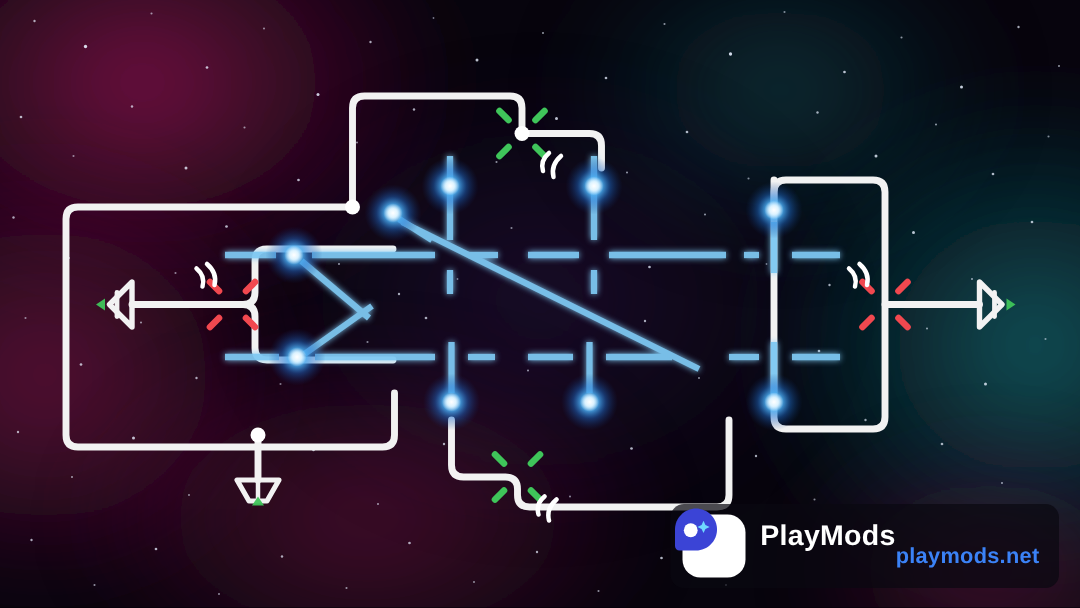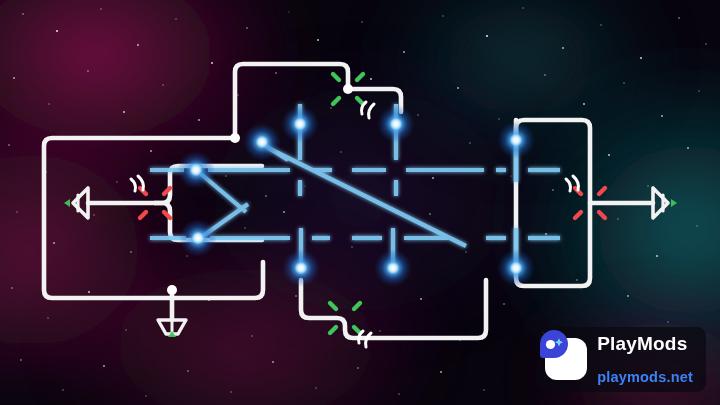--- a/index.html
+++ b/index.html
@@ -6,21 +6,21 @@
   html,body{margin:0;padding:0;background:#05030a;}
   body{width:720px;height:405px;overflow:hidden;
        font-family:"Liberation Sans",sans-serif;}
   #stage{position:relative;width:720px;height:405px;overflow:hidden;}
   #stage svg{position:absolute;left:0;top:0;}
   .wm{position:absolute;right:14px;bottom:13px;display:flex;align-items:center;
       gap:10px;background:rgba(10,8,16,0.72);border-radius:9px;
       padding:7px 13px 7px 8px;}
   .wm-icon{width:42px;height:42px;border-radius:12px;background:#ffffff;
       display:flex;align-items:center;justify-content:center;flex:0 0 auto;}
-  .wm-txt{display:flex;flex-direction:column;line-height:1.05;}
+  .wm-txt{display:flex;flex-direction:row;line-height:1.05;}
   .wm-t1{color:#ffffff;font-size:19px;font-weight:bold;letter-spacing:.2px;}
   .wm-t2{color:#3b82f6;font-size:14.5px;font-weight:bold;letter-spacing:.2px;
       margin-top:16px;}
 </style>
 </head>
 <body>
 
 <div id="stage">
 
   <svg width="720" height="405" viewBox="0 0 720 405">

